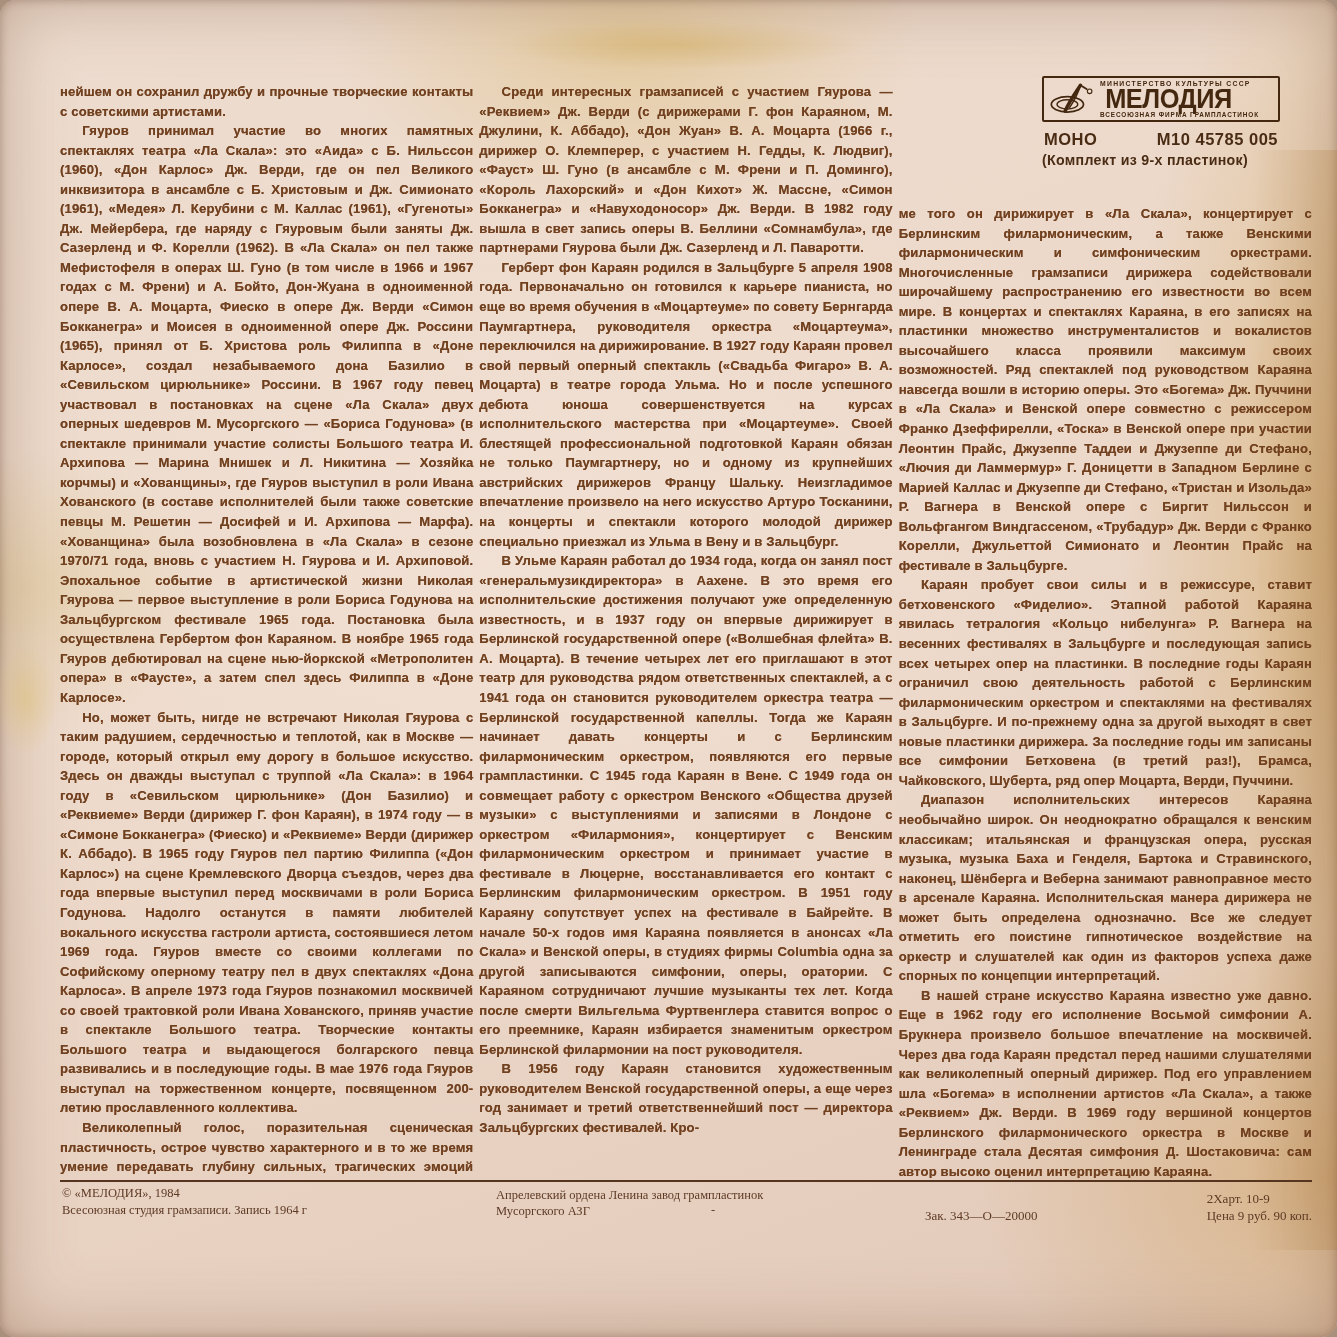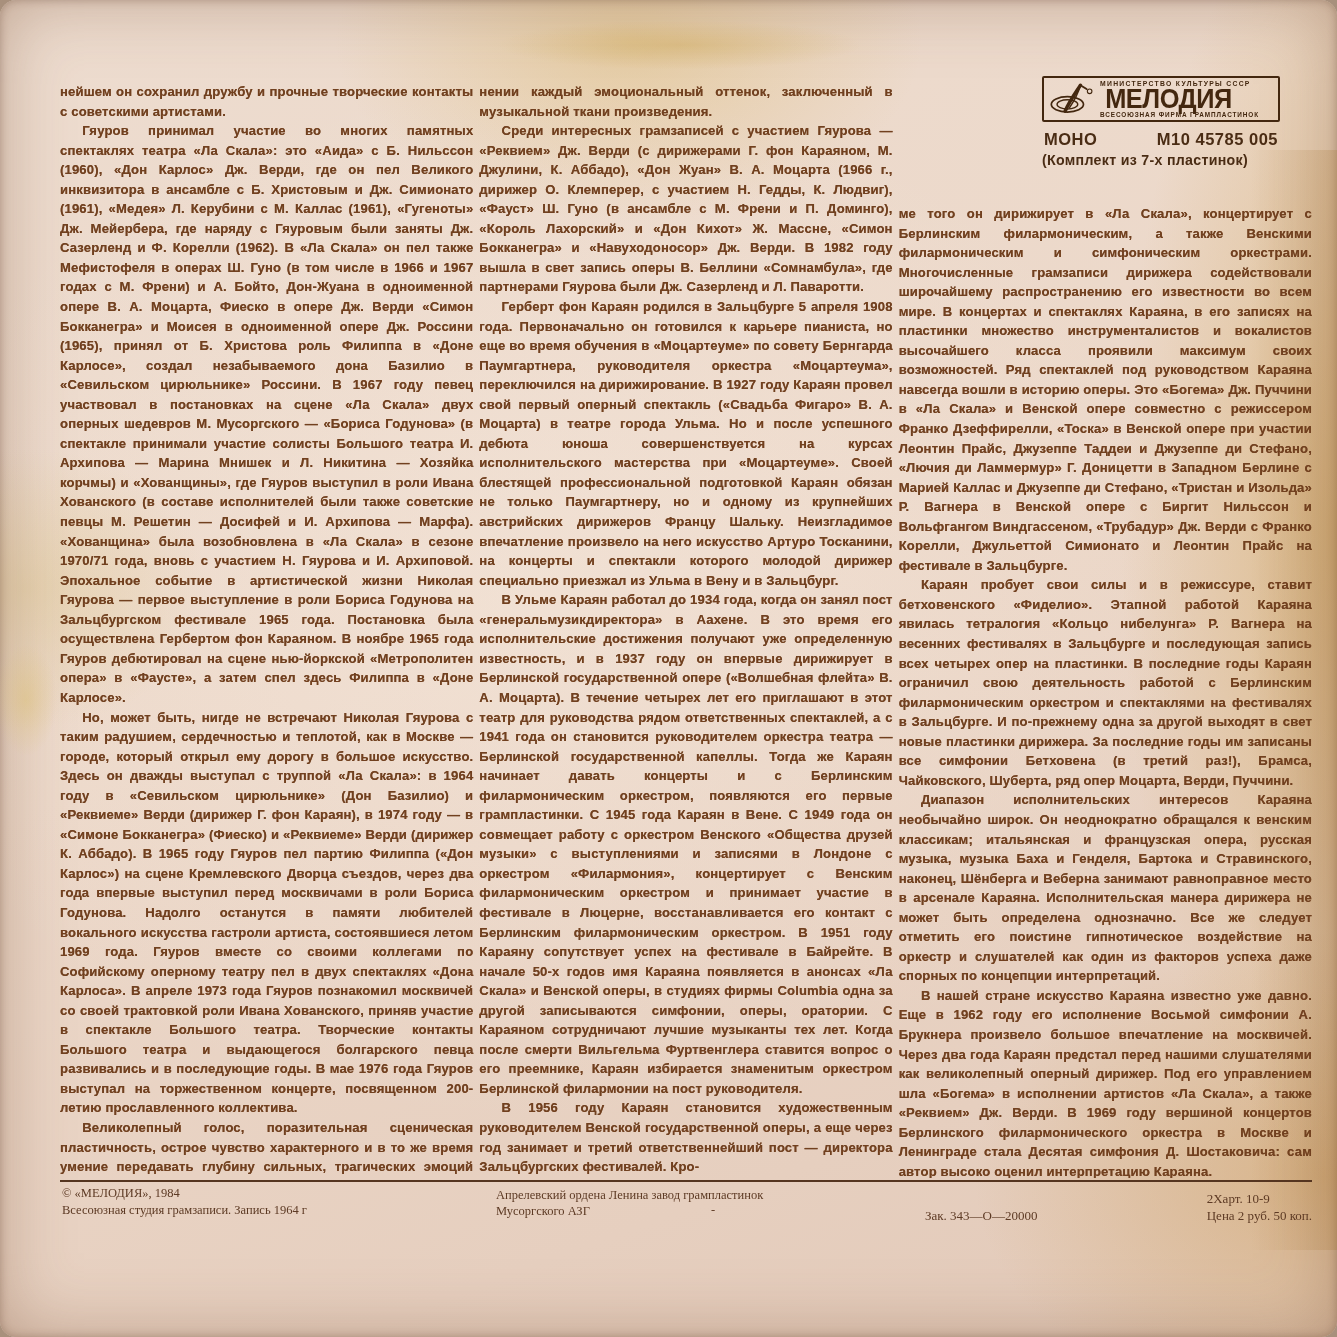--- a/index.html
+++ b/index.html
@@ -93,32 +93,31 @@
       <div class="logo-text">
         <div class="ministry">МИНИСТЕРСТВО КУЛЬТУРЫ СССР</div>
         <div class="brand">МЕЛОДИЯ</div>
         <div class="firm">ВСЕСОЮЗНАЯ ФИРМА ГРАМПЛАСТИНОК</div>
       </div>
     </div>
     <div class="mono-row">
       <span>МОНО</span>
       <span>М10 45785 005</span>
     </div>
-    <div class="set-note">(Комплект из 7-х пластинок)</div>
+    <div class="set-note">(Комплект из 9-х пластинок)</div>
   </div>
 
   <div class="columns">
     <div class="col col-1">
         <p class="cont">нейшем он сохранил дружбу и прочные творческие контакты с советскими артистами.</p>
         <p class="ind">Гяуров принимал участие во многих памятных спектаклях театра «Ла Скала»: это «Аида» с Б. Нильссон (1960), «Дон Карлос» Дж. Верди, где он пел Великого инквизитора в ансамбле с Б. Христовым и Дж. Симионато (1961), «Медея» Л. Керубини с М. Каллас (1961), «Гугеноты» Дж. Мейербера, где наряду с Гяуровым были заняты Дж. Сазерленд и Ф. Корелли (1962). В «Ла Скала» он пел также Мефистофеля в операх Ш. Гуно (в том числе в 1966 и 1967 годах с М. Френи) и А. Бойто, Дон-Жуана в одноименной опере В. А. Моцарта, Фиеско в опере Дж. Верди «Симон Бокканегра» и Моисея в одноименной опере Дж. Россини (1965), принял от Б. Христова роль Филиппа в «Доне Карлосе», создал незабываемого дона Базилио в «Севильском цирюльнике» Россини. В 1967 году певец участвовал в постановках на сцене «Ла Скала» двух оперных шедевров М. Мусоргского — «Бориса Годунова» (в спектакле принимали участие солисты Большого театра И. Архипова — Марина Мнишек и Л. Никитина — Хозяйка корчмы) и «Хованщины», где Гяуров выступил в роли Ивана Хованского (в составе исполнителей были также советские певцы М. Решетин — Досифей и И. Архипова — Марфа). «Хованщина» была возобновлена в «Ла Скала» в сезоне 1970/71 года, вновь с участием Н. Гяурова и И. Архиповой. Эпохальное событие в артистической жизни Николая Гяурова — первое выступление в роли Бориса Годунова на Зальцбургском фестивале 1965 года. Постановка была осуществлена Гербертом фон Караяном. В ноябре 1965 года Гяуров дебютировал на сцене нью-йоркской «Метрополитен опера» в «Фаусте», а затем спел здесь Филиппа в «Доне Карлосе».</p>
         <p class="ind">Но, может быть, нигде не встречают Николая Гяурова с таким радушием, сердечностью и теплотой, как в Москве — городе, который открыл ему дорогу в большое искусство. Здесь он дважды выступал с труппой «Ла Скала»: в 1964 году в «Севильском цирюльнике» (Дон Базилио) и «Реквиеме» Верди (дирижер Г. фон Караян), в 1974 году — в «Симоне Бокканегра» (Фиеско) и «Реквиеме» Верди (дирижер К. Аббадо). В 1965 году Гяуров пел партию Филиппа («Дон Карлос») на сцене Кремлевского Дворца съездов, через два года впервые выступил перед москвичами в роли Бориса Годунова. Надолго останутся в памяти любителей вокального искусства гастроли артиста, состоявшиеся летом 1969 года. Гяуров вместе со своими коллегами по Софийскому оперному театру пел в двух спектаклях «Дона Карлоса». В апреле 1973 года Гяуров познакомил москвичей со своей трактовкой роли Ивана Хованского, приняв участие в спектакле Большого театра. Творческие контакты Большого театра и выдающегося болгарского певца развивались и в последующие годы. В мае 1976 года Гяуров выступал на торжественном концерте, посвященном 200-летию прославленного коллектива.</p>
         <p class="ind">Великолепный голос, поразительная сценическая пластичность, острое чувство характерного и в то же время умение передавать глубину сильных, трагических эмоций соединяются у него с тонкой отделкой мельчайших деталей. Гяуров — настоящий художник-психолог, фиксирующий в своем испол-</p>
       </div>
     <div class="col col-2">
-        <p class="cont">нении каждый эмоциональный оттенок, заключенный в музыкальной ткани произведения.</p>
         <p class="ind">Среди интересных грамзаписей с участием Гяурова — «Реквием» Дж. Верди (с дирижерами Г. фон Караяном, М. Джулини, К. Аббадо), «Дон Жуан» В. А. Моцарта (1966 г., дирижер О. Клемперер, с участием Н. Гедды, К. Людвиг), «Фауст» Ш. Гуно (в ансамбле с М. Френи и П. Доминго), «Король Лахорский» и «Дон Кихот» Ж. Массне, «Симон Бокканегра» и «Навуходоносор» Дж. Верди. В 1982 году вышла в свет запись оперы В. Беллини «Сомнамбула», где партнерами Гяурова были Дж. Сазерленд и Л. Паваротти.</p>
         <p class="ind">Герберт фон Караян родился в Зальцбурге 5 апреля 1908 года. Первоначально он готовился к карьере пианиста, но еще во время обучения в «Моцартеуме» по совету Бернгарда Паумгартнера, руководителя оркестра «Моцартеума», переключился на дирижирование. В 1927 году Караян провел свой первый оперный спектакль («Свадьба Фигаро» В. А. Моцарта) в театре города Ульма. Но и после успешного дебюта юноша совершенствуется на курсах исполнительского мастерства при «Моцартеуме». Своей блестящей профессиональной подготовкой Караян обязан не только Паумгартнеру, но и одному из крупнейших австрийских дирижеров Францу Шальку. Неизгладимое впечатление произвело на него искусство Артуро Тосканини, на концерты и спектакли которого молодой дирижер специально приезжал из Ульма в Вену и в Зальцбург.</p>
         <p class="ind">В Ульме Караян работал до 1934 года, когда он занял пост «генеральмузикдиректора» в Аахене. В это время его исполнительские достижения получают уже определенную известность, и в 1937 году он впервые дирижирует в Берлинской государственной опере («Волшебная флейта» В. А. Моцарта). В течение четырех лет его приглашают в этот театр для руководства рядом ответственных спектаклей, а с 1941 года он становится руководителем оркестра театра — Берлинской государственной капеллы. Тогда же Караян начинает давать концерты и с Берлинским филармоническим оркестром, появляются его первые грампластинки. С 1945 года Караян в Вене. С 1949 года он совмещает работу с оркестром Венского «Общества друзей музыки» с выступлениями и записями в Лондоне с оркестром «Филармония», концертирует с Венским филармоническим оркестром и принимает участие в фестивале в Люцерне, восстанавливается его контакт с Берлинским филармоническим оркестром. В 1951 году Караяну сопутствует успех на фестивале в Байрейте. В начале 50-х годов имя Караяна появляется в анонсах «Ла Скала» и Венской оперы, в студиях фирмы Columbia одна за другой записываются симфонии, оперы, оратории. С Караяном сотрудничают лучшие музыканты тех лет. Когда после смерти Вильгельма Фуртвенглера ставится вопрос о его преемнике, Караян избирается знаменитым оркестром Берлинской филармонии на пост руководителя.</p>
         <p class="ind">В 1956 году Караян становится художественным руководителем Венской государственной оперы, а еще через год занимает и третий ответственнейший пост — директора Зальцбургских фестивалей. Кро-</p>
       </div>
     <div class="col col-3">
         <p class="cont">ме того он дирижирует в «Ла Скала», концертирует с Берлинским филармоническим, а также Венскими филармоническим и симфоническим оркестрами. Многочисленные грамзаписи дирижера содействовали широчайшему распространению его известности во всем мире. В концертах и спектаклях Караяна, в его записях на пластинки множество инструменталистов и вокалистов высочайшего класса проявили максимум своих возможностей. Ряд спектаклей под руководством Караяна навсегда вошли в историю оперы. Это «Богема» Дж. Пуччини в «Ла Скала» и Венской опере совместно с режиссером Франко Дзеффирелли, «Тоска» в Венской опере при участии Леонтин Прайс, Джузеппе Таддеи и Джузеппе ди Стефано, «Лючия ди Ламмермур» Г. Доницетти в Западном Берлине с Марией Каллас и Джузеппе ди Стефано, «Тристан и Изольда» Р. Вагнера в Венской опере с Биргит Нильссон и Вольфгангом Виндгассеном, «Трубадур» Дж. Верди с Франко Корелли, Джульеттой Симионато и Леонтин Прайс на фестивале в Зальцбурге.</p>
         <p class="ind">Караян пробует свои силы и в режиссуре, ставит бетховенского «Фиделио». Этапной работой Караяна явилась тетралогия «Кольцо нибелунга» Р. Вагнера на весенних фестивалях в Зальцбурге и последующая запись всех четырех опер на пластинки. В последние годы Караян ограничил свою деятельность работой с Берлинским филармоническим оркестром и спектаклями на фестивалях в Зальцбурге. И по-прежнему одна за другой выходят в свет новые пластинки дирижера. За последние годы им записаны все симфонии Бетховена (в третий раз!), Брамса, Чайковского, Шуберта, ряд опер Моцарта, Верди, Пуччини.</p>
         <p class="ind">Диапазон исполнительских интересов Караяна необычайно широк. Он неоднократно обращался к венским классикам; итальянская и французская опера, русская музыка, музыка Баха и Генделя, Бартока и Стравинского, наконец, Шёнберга и Веберна занимают равноправное место в арсенале Караяна. Исполнительская манера дирижера не может быть определена однозначно. Все же следует отметить его поистине гипнотическое воздействие на оркестр и слушателей как один из факторов успеха даже спорных по концепции интерпретаций.</p>
         <p class="ind">В нашей стране искусство Караяна известно уже давно. Еще в 1962 году его исполнение Восьмой симфонии А. Брукнера произвело большое впечатление на москвичей. Через два года Караян предстал перед нашими слушателями как великолепный оперный дирижер. Под его управлением шла «Богема» в исполнении артистов «Ла Скала», а также «Реквием» Дж. Верди. В 1969 году вершиной концертов Берлинского филармонического оркестра в Москве и Ленинграде стала Десятая симфония Д. Шостаковича: сам автор высоко оценил интерпретацию Караяна.</p>
@@ -132,16 +131,16 @@
       <div>Всесоюзная студия грамзаписи. Запись 1964 г</div>
     </div>
     <div class="f-mid">
       <div>Апрелевский ордена Ленина завод грампластинок</div>
       <div>Мусоргского АЗГ</div>
       <span class="dash">-</span>
     </div>
     <div class="f-zak">Зак. 343—О—20000</div>
     <div class="f-right">
       <div>2Харт. 10-9</div>
-      <div>Цена 2 руб. 50 коп.</div>
+      <div>Цена 9 руб. 90 коп.</div>
     </div>
   </div>
 </div>
 
 </body></html>

